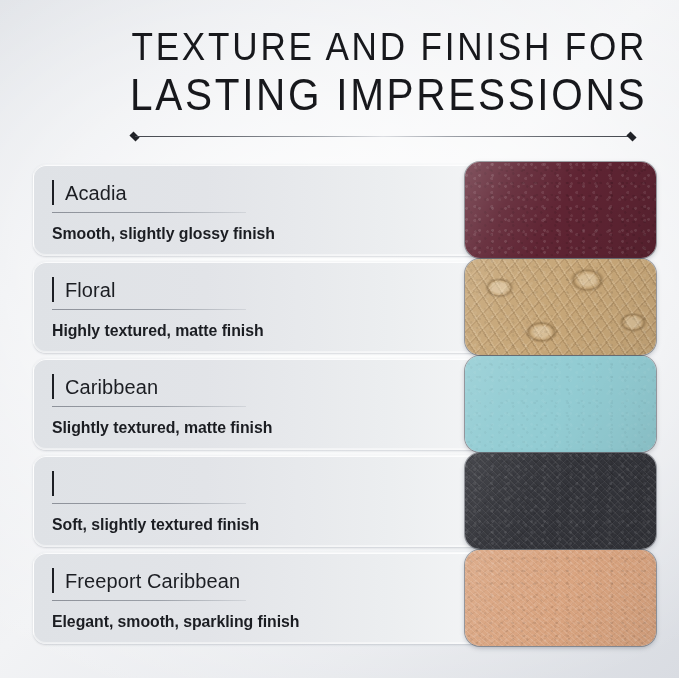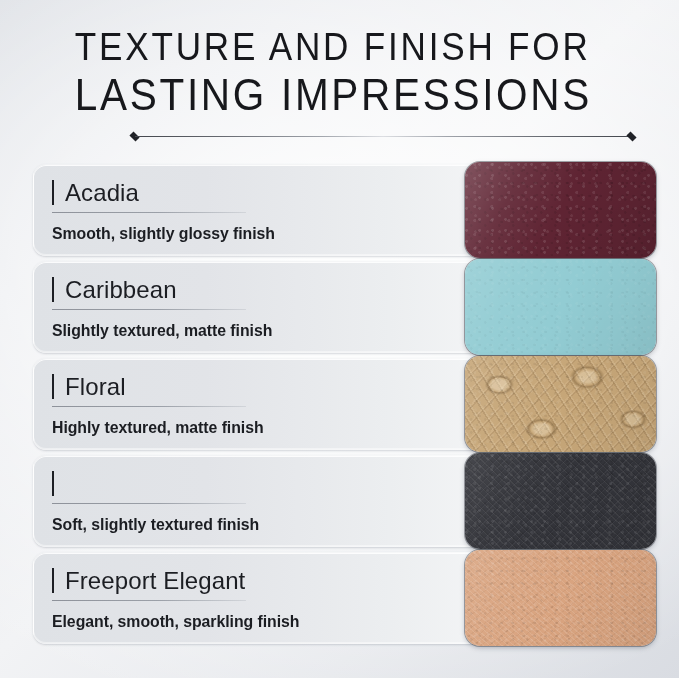--- a/index.html
+++ b/index.html
@@ -22,21 +22,21 @@
   .page {
     position: absolute;
     inset: 0;
   }
 
   
   .header {
     position: absolute;
     top: 0; left: 0; right: 0;
     height: 152px;
-    text-align: left;
+    text-align: right;
     margin-left: 43px;
   }
 
   .title-line {
     font-family: "Liberation Sans", sans-serif;
     font-weight: 300;
     color: #17181c;
     white-space: nowrap;
     transform-origin: center top;
   }
@@ -139,21 +139,21 @@
     top: 3px;
     width: 2px;
     height: 25px;
     background: #1d1f24;
   }
 
   .name {
     position: absolute;
     left: 13px;
     top: 0;
-    font-size: 24px;
+    font-size: 20px;
     font-weight: 300;
     color: #1c1e23;
     letter-spacing: 0.1px;
     line-height: 32px;
     white-space: nowrap;
   }
 
   .name-underline {
     position: absolute;
     left: 0;
@@ -293,73 +293,73 @@
         <div class="grain"></div>
         <div class="sheen"></div>
       </div>
     </div>
 
     <div class="row">
       <div class="row-panel"></div>
       <div class="row-text">
         <div class="name-wrap">
           <span class="accent-bar"></span>
-          <span class="name">Caribbean</span>
-        </div>
-        <div class="name-underline"></div>
-        <div class="desc">Slightly textured, matte finish</div>
-      </div>
-      <div class="swatch">
-        <div class="swatch-base" style="background:#92CCD3"></div>
-        <div class="grain" style="opacity:.12"></div>
-        <div class="sheen" style="opacity:.6"></div>
-      </div>
-    </div>
-
-    <div class="row">
-      <div class="row-panel"></div>
-      <div class="row-text">
-        <div class="name-wrap">
-          <span class="accent-bar"></span>
           <span class="name">Floral</span>
         </div>
         <div class="name-underline"></div>
         <div class="desc">Highly textured, matte finish</div>
       </div>
       <div class="swatch">
         <div class="swatch-base" style="background:#C6A678"></div>
         <div class="floral"></div>
         <div class="grain" style="opacity:.18"></div>
         <div class="sheen" style="opacity:.5"></div>
       </div>
     </div>
 
     <div class="row">
       <div class="row-panel"></div>
       <div class="row-text">
         <div class="name-wrap">
           <span class="accent-bar"></span>
+          <span class="name">Caribbean</span>
+        </div>
+        <div class="name-underline"></div>
+        <div class="desc">Slightly textured, matte finish</div>
+      </div>
+      <div class="swatch">
+        <div class="swatch-base" style="background:#92CCD3"></div>
+        <div class="grain" style="opacity:.12"></div>
+        <div class="sheen" style="opacity:.6"></div>
+      </div>
+    </div>
+
+    <div class="row">
+      <div class="row-panel"></div>
+      <div class="row-text">
+        <div class="name-wrap">
+          <span class="accent-bar"></span>
         </div>
         <div class="name-underline" style="width:194px"></div>
         <div class="desc">Soft, slightly textured finish</div>
       </div>
       <div class="swatch">
         <div class="swatch-base" style="background:#33343A"></div>
         <div class="pebble"></div>
         <div class="grain" style="opacity:.22"></div>
         <div class="sheen" style="opacity:.45"></div>
       </div>
     </div>
 
     <div class="row">
       <div class="row-panel"></div>
       <div class="row-text">
         <div class="name-wrap">
           <span class="accent-bar"></span>
-          <span class="name">Freeport Elegant</span>
+          <span class="name">Freeport Caribbean</span>
         </div>
         <div class="name-underline"></div>
         <div class="desc">Elegant, smooth, sparkling finish</div>
       </div>
       <div class="swatch">
         <div class="swatch-base" style="background:#D9A480"></div>
         <div class="sparkle"></div>
         <div class="grain" style="opacity:.25"></div>
         <div class="sheen" style="opacity:.5"></div>
       </div>

